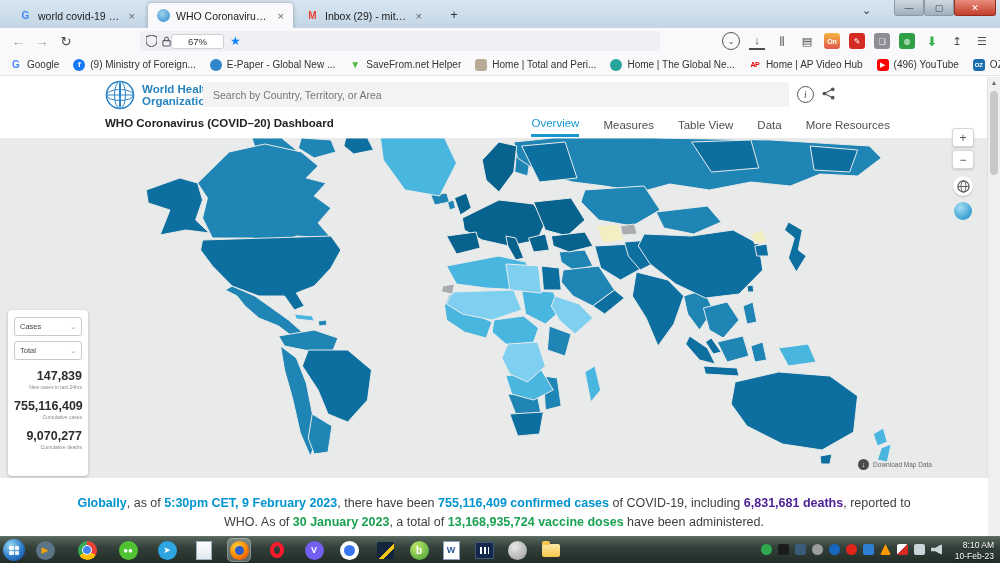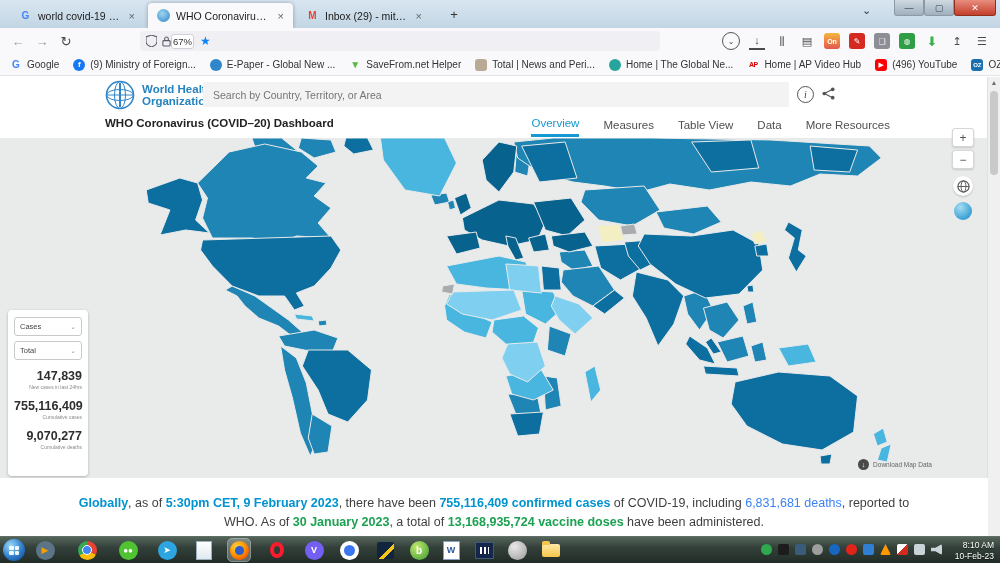--- a/index.html
+++ b/index.html
@@ -32,21 +32,21 @@
   .toolbar{position:absolute;top:28px;left:0;width:100%;height:26px;background:#f9f9fb;
            display:flex;align-items:center;}
   .navbtn{width:24px;text-align:center;font-size:13px;color:#9a9a9a;}
   .navbtn.dark{color:#4a4a4a;}
   .urlbar{position:absolute;left:140px;top:3px;width:520px;height:20px;background:#f0f0f4;
           border-radius:4px;display:flex;align-items:center;padding:0 6px;box-sizing:border-box;}
   .urlbar svg{flex:0 0 auto;}
   .url{font-size:11px;color:#777;margin-left:6px;flex:1;}
   .url b{color:#1b1b1b;font-weight:bold;}
   .zoombadge{font-size:9.5px;color:#333;background:#fff;border:1px solid #d0d0d6;border-radius:3px;
-             padding:1px 1px;margin-right:6px;}
+             padding:1px 16px;margin-right:6px;}
   .star{color:#0a84ff;font-size:12px;}
   .tbicons{position:absolute;right:10px;top:0;height:26px;display:flex;align-items:center;gap:9px;}
   .tbi{width:16px;height:16px;display:flex;align-items:center;justify-content:center;
        font-size:11px;color:#4a4a4a;}
   .tbi.sq{border-radius:3px;font-size:8px;font-weight:bold;color:#fff;}
 
   
   .bookmarks{position:absolute;top:54px;left:0;width:100%;height:22px;background:#f9f9fb;
              border-bottom:1px solid #e3e3e8;display:flex;align-items:center;gap:14px;padding-left:10px;box-sizing:border-box;}
   .bm{display:flex;align-items:center;gap:5px;font-size:10px;color:#333;white-space:nowrap;}
@@ -118,21 +118,21 @@
   
   .sbar{position:absolute;right:0;top:77px;width:12px;height:460px;background:#f0f0f0;border-left:1px solid #e0e0e0;}
   .sbar .up{font-size:7px;color:#707070;text-align:center;display:block;margin-top:2px;}
   .sbar .thumb{position:absolute;top:14px;left:2px;width:8px;height:84px;background:#c9c9c9;border-radius:4px;}
 
   
   .summary{position:absolute;top:478px;left:0;width:988px;height:59px;background:#fff;
            display:flex;align-items:flex-start;justify-content:center;}
   .sumtext{width:840px;margin-top:16px;text-align:center;font-size:12.5px;line-height:1.55;color:#3f3f3f;}
   .sumtext .b{color:#0093d0;font-weight:bold;}
-  .sumtext .o{color:#3b82f6;font-weight:normal;}
+  .sumtext .o{color:#4c1d95;font-weight:bold;}
   .sumtext .g{color:#1aa251;font-weight:bold;}
 
   
   .taskbar{position:absolute;bottom:0;left:0;width:100%;height:26px;
            background:linear-gradient(#55655b,#33403a 40%,#222c27);border-top:1px solid #5f6f66;
            display:flex;align-items:center;}
   .orb{position:absolute;left:3px;top:2px;width:22px;height:22px;border-radius:50%;
        background:radial-gradient(circle at 35% 30%,#9bd9f7,#2e7ccc 55%,#0a3f85);
        display:flex;align-items:center;justify-content:center;}
   .orbflag{width:10px;height:9px;display:grid;grid-template-columns:1fr 1fr;grid-template-rows:1fr 1fr;gap:1px;}
@@ -219,21 +219,21 @@
     <span class="bm">
         <span class="bmi"></span>
         <span>E-Paper - Global New ...</span>
       </span>
     <span class="bm">
         <span class="bmi">▼</span>
         <span>SaveFrom.net Helper</span>
       </span>
     <span class="bm">
         <span class="bmi"></span>
-        <span>Total | News and Peri...</span>
+        <span>Home | Total and Peri...</span>
       </span>
     <span class="bm">
         <span class="bmi"></span>
         <span>Home | The Global Ne...</span>
       </span>
     <span class="bm">
         <span class="bmi">AP</span>
         <span>Home | AP Video Hub</span>
       </span>
     <span class="bm">

